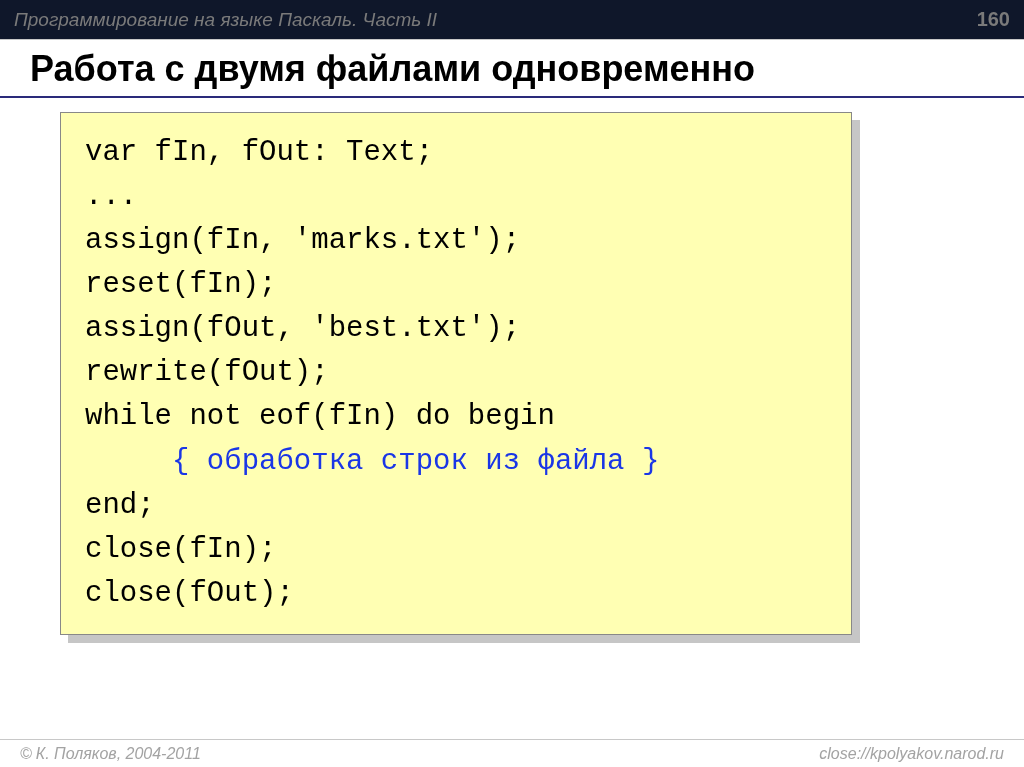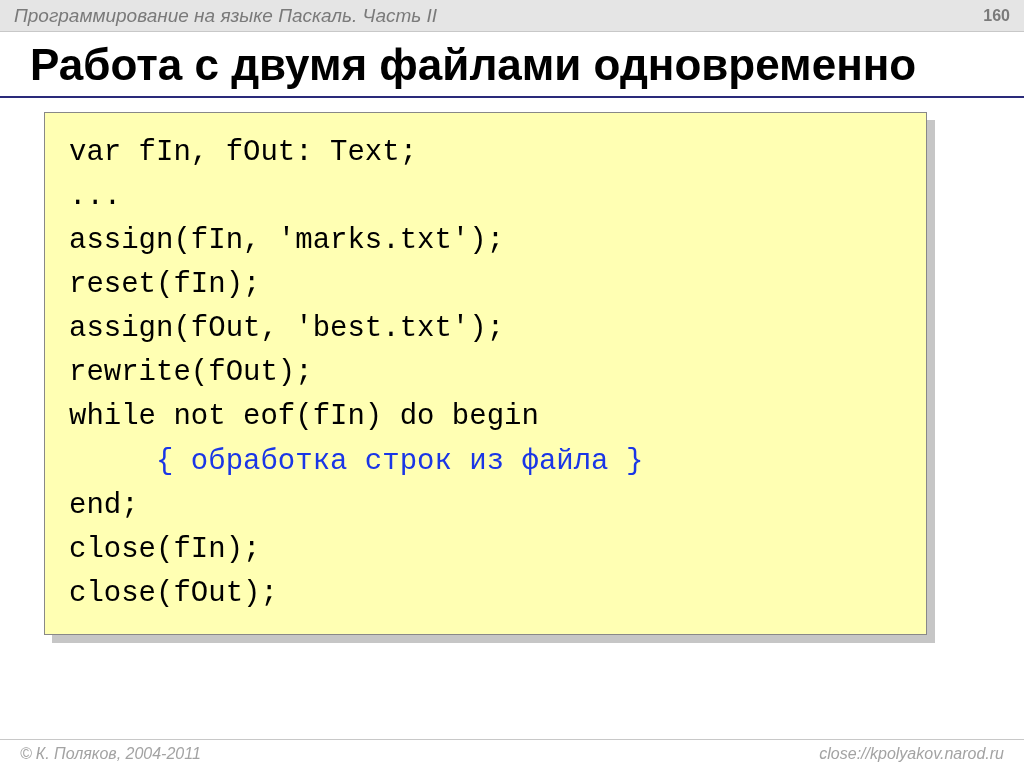--- a/index.html
+++ b/index.html
@@ -5,51 +5,51 @@
   * { margin: 0; padding: 0; box-sizing: border-box; }
   body {
     width: 1024px;
     height: 767px;
     background: #ffffff;
     font-family: Arial, Helvetica, sans-serif;
     position: relative;
     overflow: hidden;
   }
   .header-bar {
-    height: 32px;
-    background: #e5e5e5;
+    height: 40px;
+    background: #0f172a;
     display: flex;
     align-items: center;
     justify-content: space-between;
     padding: 0 14px;
     border-bottom: 1px solid #c8c8c8;
   }
   .header-title {
     color: #7a7a7a;
     font-size: 19px;
     font-style: italic;
   }
   .page-number {
     color: #7a7a7a;
-    font-size: 16px;
+    font-size: 20px;
     font-weight: bold;
   }
   .slide-title {
     font-family: Arial, Helvetica, sans-serif;
-    font-size: 44px;
+    font-size: 36px;
     font-weight: bold;
     color: #000;
     padding: 8px 20px 6px 30px;
     border-bottom: 2px solid #2a2a7a;
     margin-bottom: 14px;
   }
   .code-wrap {
     position: relative;
-    margin-left: 44px;
-    width: 883px;
+    margin-left: 60px;
+    width: 792px;
   }
   .code-shadow {
     position: absolute;
     top: 8px;
     left: 8px;
     width: 100%;
     height: 100%;
     background: #c6c6c6;
   }
   .code-block {

